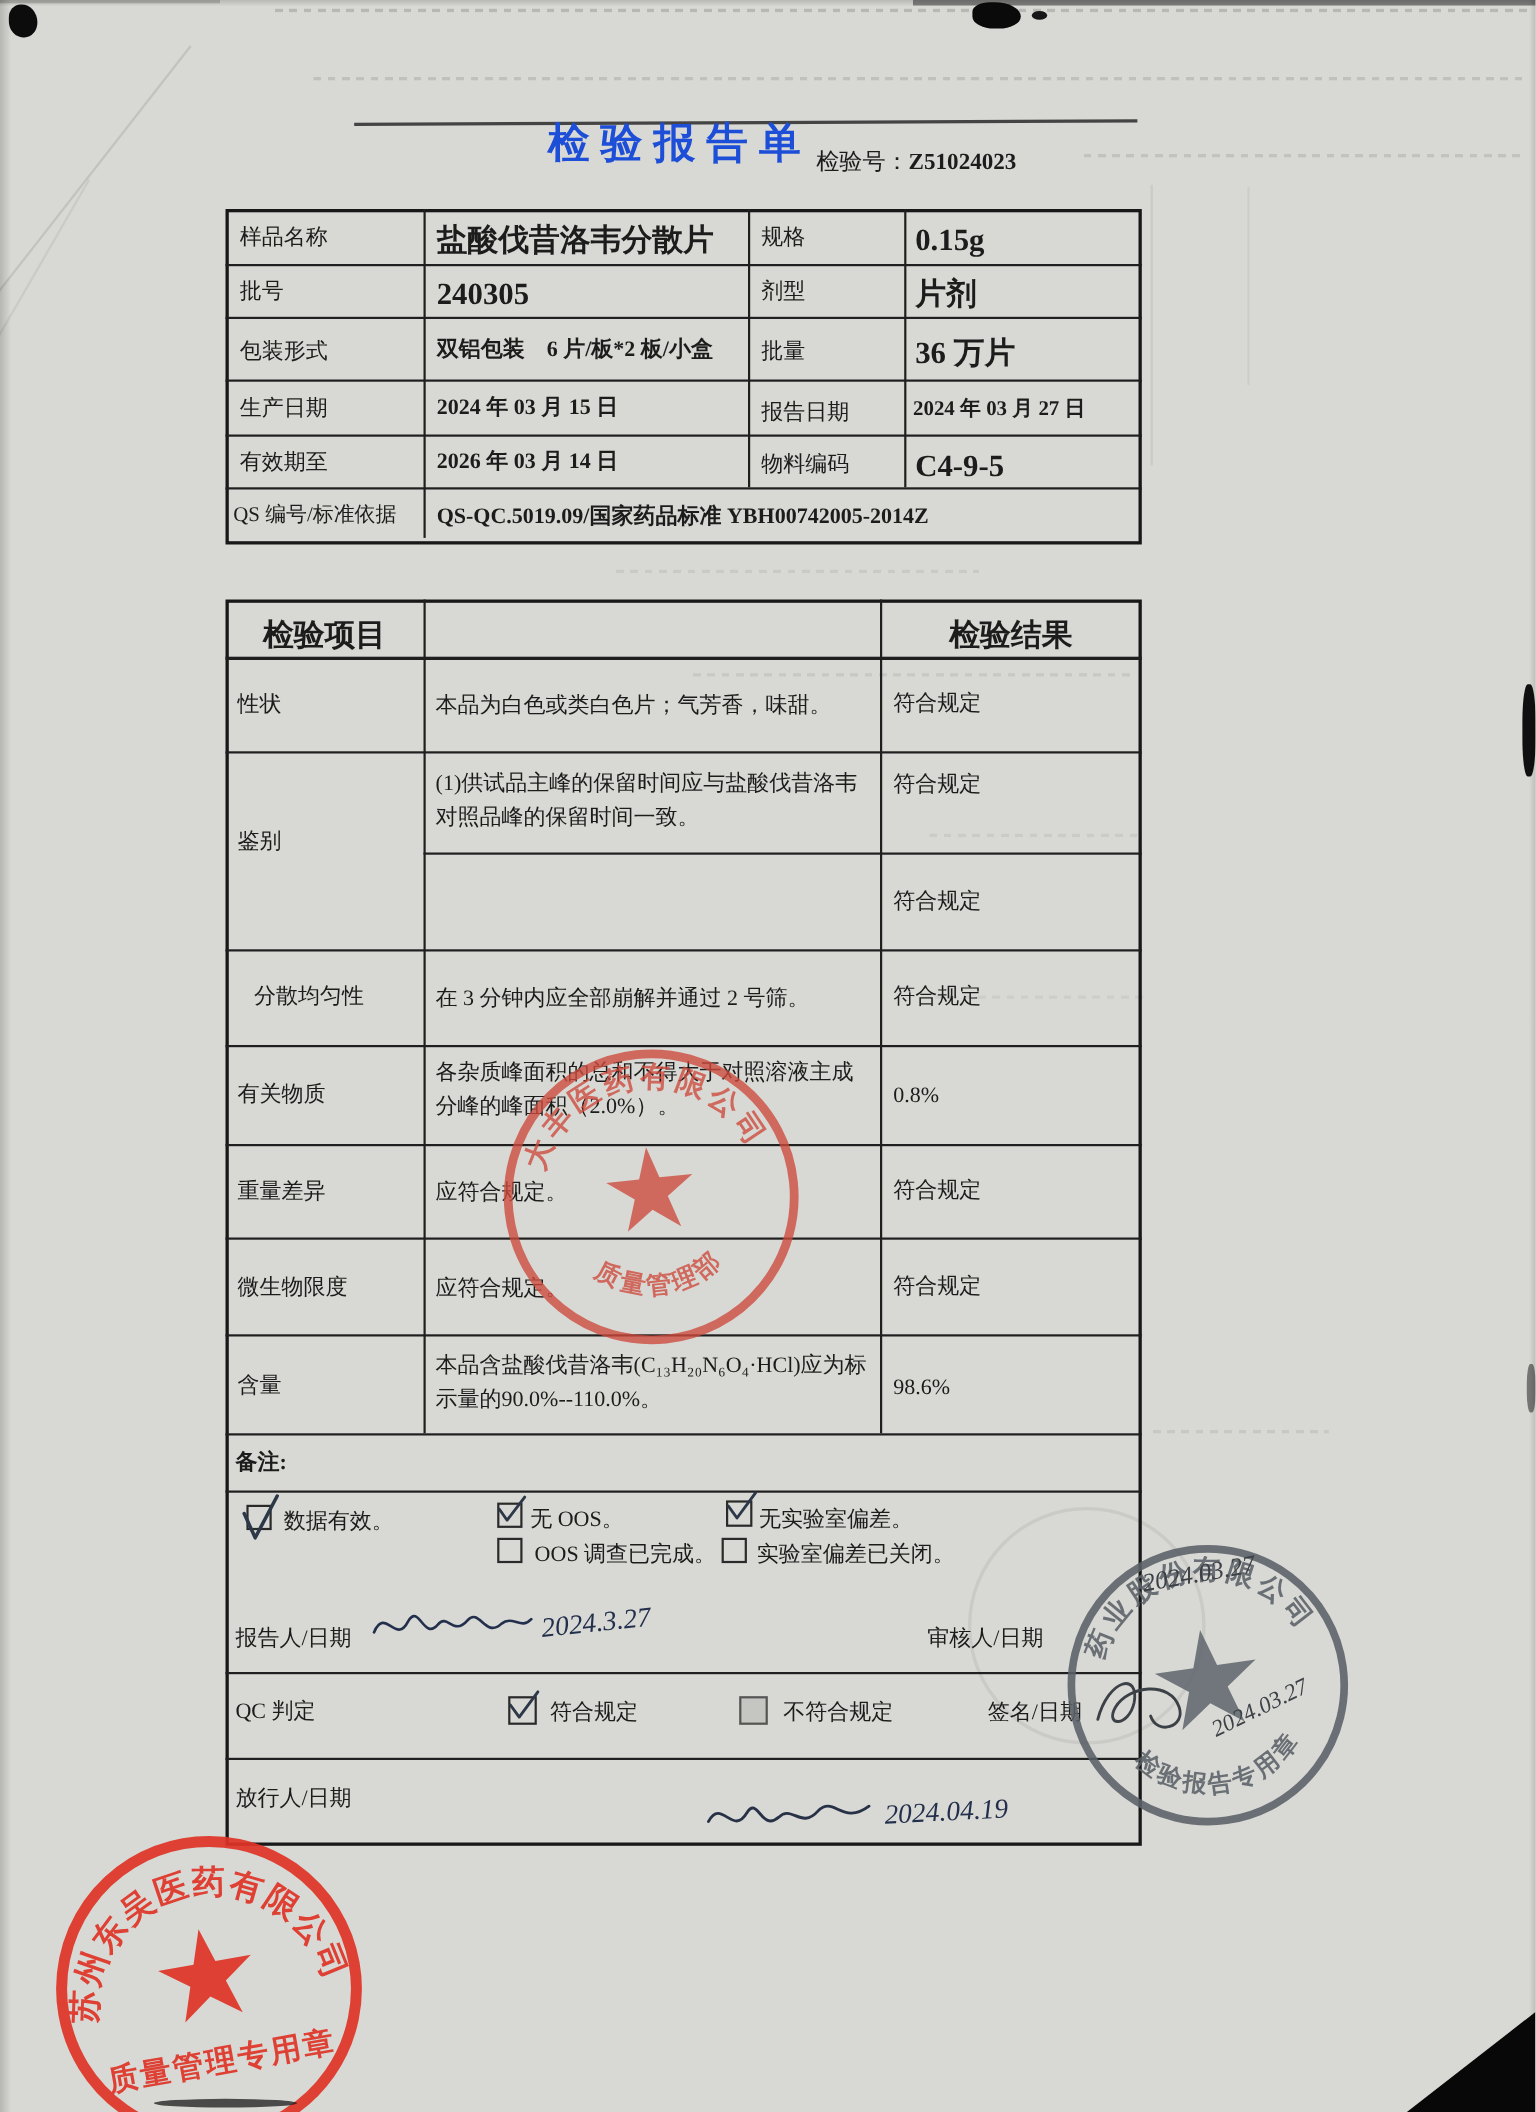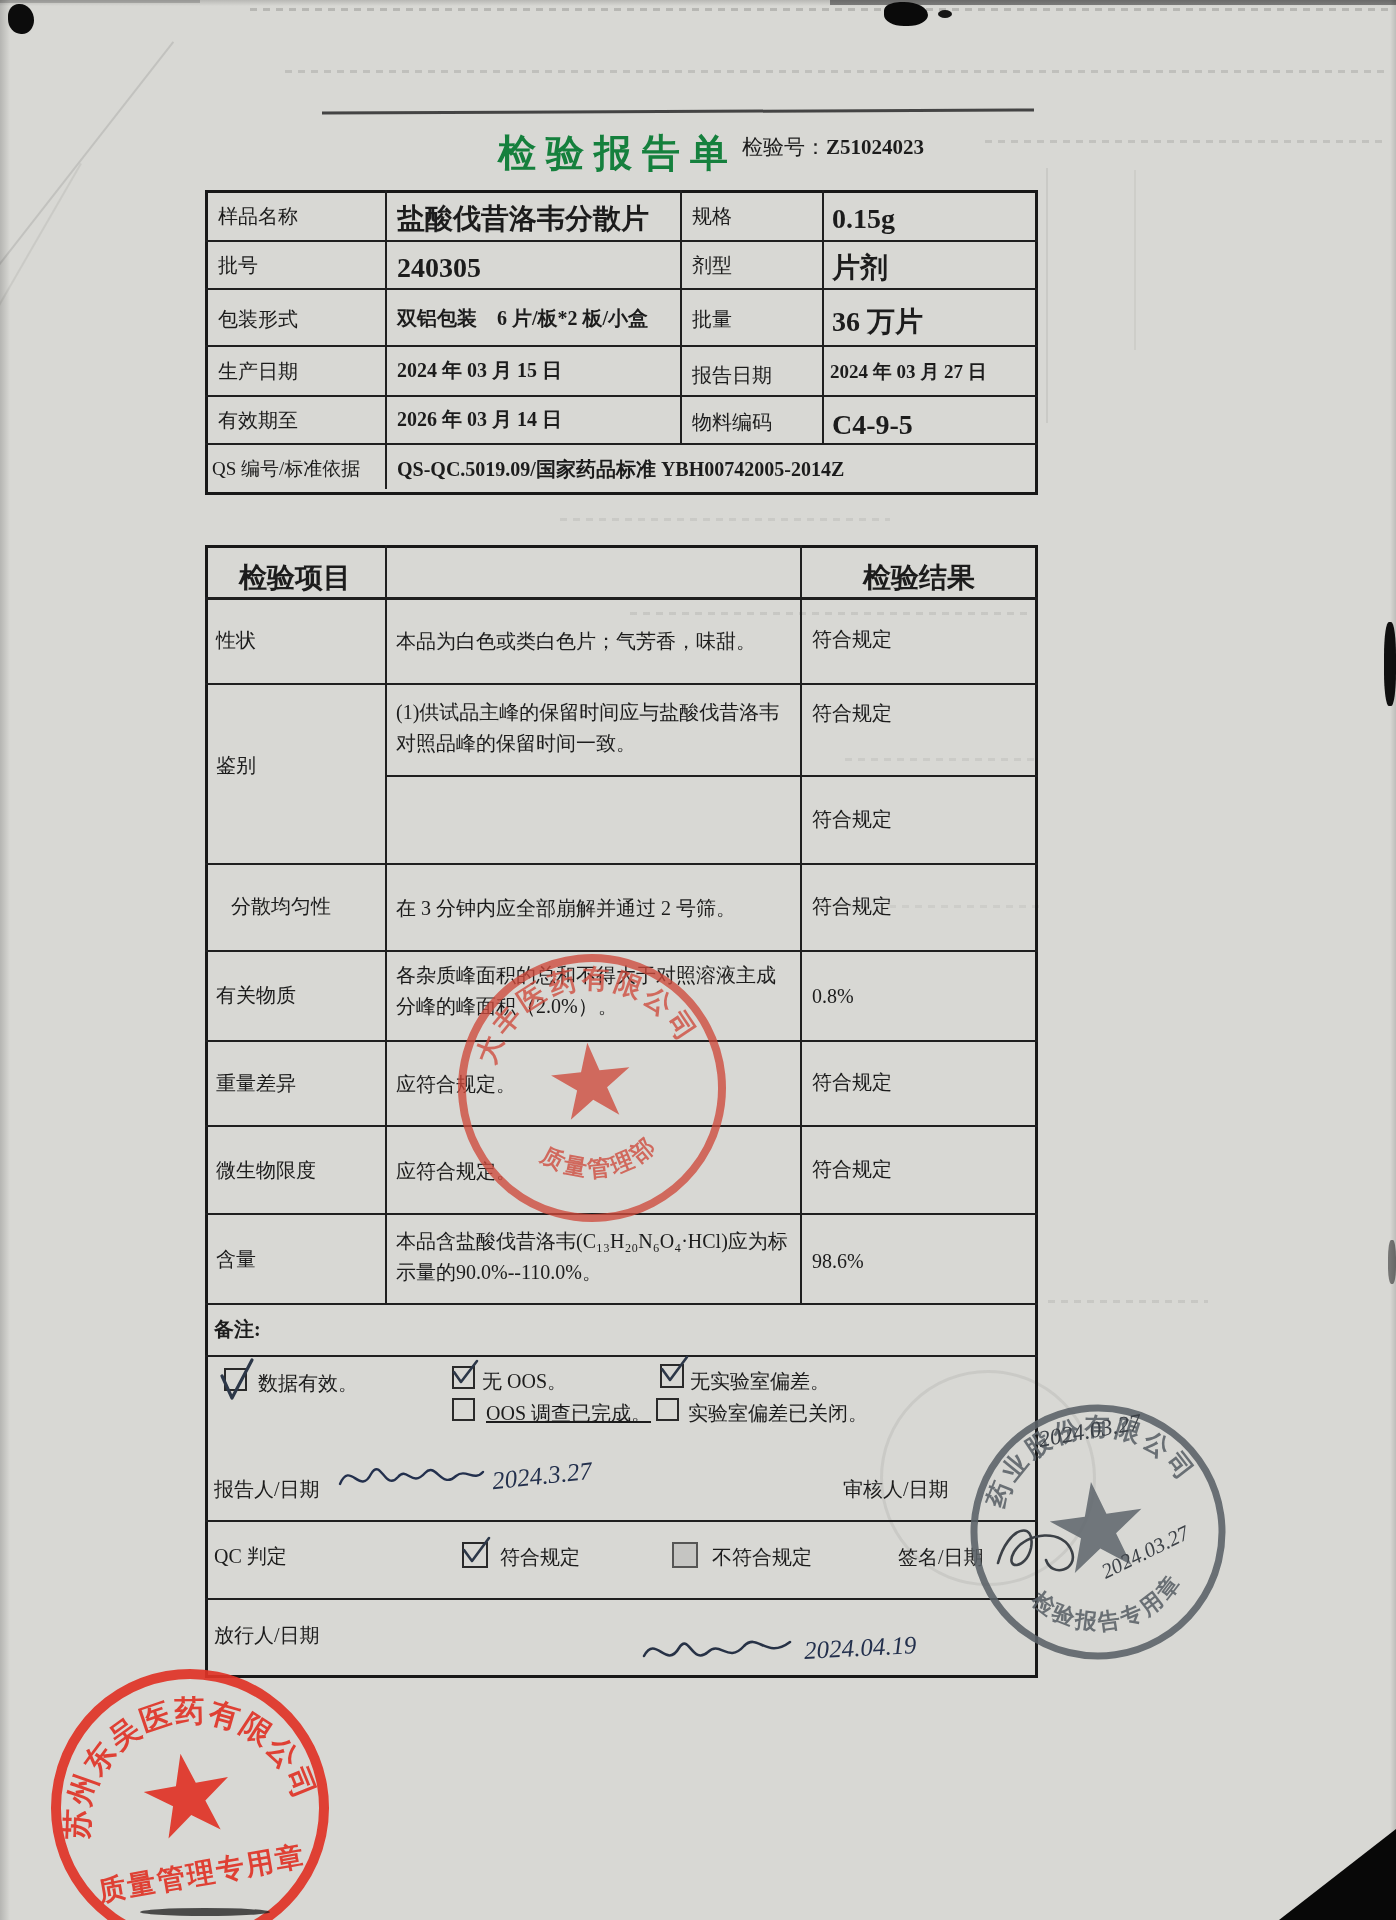--- a/index.html
+++ b/index.html
@@ -41,21 +41,21 @@
   <div class="streak" style="left:850px;top:905px;width:190px;opacity:.1;"></div>
   <div class="streak" style="left:1048px;top:1300px;width:160px;opacity:.15;"></div>
   <div class="vghost" style="left:1046px;top:168px;height:255px;opacity:.14;"></div>
   <div class="vghost" style="left:1134px;top:170px;height:180px;opacity:.1;"></div>
   <div class="crease" style="left:80px;top:10px;height:300px;opacity:.35;transform:rotate(38deg);"></div>
   <div class="crease" style="left:30px;top:150px;height:200px;opacity:.22;transform:rotate(30deg);"></div>
   <div class="artifact" style="left:880px;top:1370px;width:210px;height:210px;border:3px solid #8d8d8a;border-radius:50%;opacity:.18;"></div>
 
   <div class="ln" style="left:322px;top:110px;width:712px;height:3px;opacity:.8;transform:rotate(-0.25deg);"></div>
 
-  <div class="c b" style="left:498px;top:129px;font-size:38px;letter-spacing:10px;color:#15803d;">检验报告单</div>
+  <div class="c b" style="left:498px;top:107px;font-size:38px;letter-spacing:10px;color:#1d4ed8;">检验报告单</div>
   <div class="c" style="left:742px;top:134px;font-size:21px;">
     <span>检验号：</span><span class="b">Z51024023</span>
   </div>
 
   <div class="box" style="left:205px;top:190px;width:827px;height:299px;"></div>
   <div class="ln" style="left:205px;top:240px;width:833px;height:2px;"></div>
   <div class="ln" style="left:205px;top:288px;width:833px;height:2px;"></div>
   <div class="ln" style="left:205px;top:345px;width:833px;height:2px;"></div>
   <div class="ln" style="left:205px;top:395px;width:833px;height:2px;"></div>
   <div class="ln" style="left:205px;top:443px;width:833px;height:2px;"></div>
@@ -153,21 +153,21 @@
     </svg>
   <div class="c fs20" style="left:482px;top:1368px;">无 OOS。</div>
 
   <div class="cb" style="left:660px;top:1364px;width:20px;height:20px;"></div>
   <svg class="tick" style="left:658px;top:1354px;" width="32" height="32" viewBox="0 0 32 32">
       <path d="M4 15 L12 26 L29 3"></path>
     </svg>
   <div class="c fs20" style="left:690px;top:1368px;">无实验室偏差。</div>
 
   <div class="cb" style="left:452px;top:1398px;width:19px;height:19px;"></div>
-  <div class="c fs20" style="left:486px;top:1400px;text-decoration:underline;">OOS 调查已完成。</div>
+  <div class="c fs20" style="left:486px;top:1400px;">OOS 调查已完成。</div>
 
   <div class="cb" style="left:656px;top:1398px;width:19px;height:19px;"></div>
   <div class="c fs20" style="left:688px;top:1400px;">实验室偏差已关闭。</div>
 
   <div class="c fs20" style="left:214px;top:1476px;">报告人/日期</div>
   <svg class="sig" style="position:absolute;left:335px;top:1452px;overflow:visible;" width="150" height="50" viewBox="0 0 150 50">
     <path d="M5 32 C15 8 25 44 36 22 C46 5 50 40 63 25 C72 14 77 36 90 21 C101 9 106 38 121 24 C131 16 139 30 148 20" stroke="#23304d" stroke-width="2.4"></path>
   </svg>
   <div class="hand" style="left:492px;top:1462px;font-size:25px;transform:rotate(-6deg);">2024.3.27</div>
   <div class="c fs20" style="left:843px;top:1476px;">审核人/日期</div>

